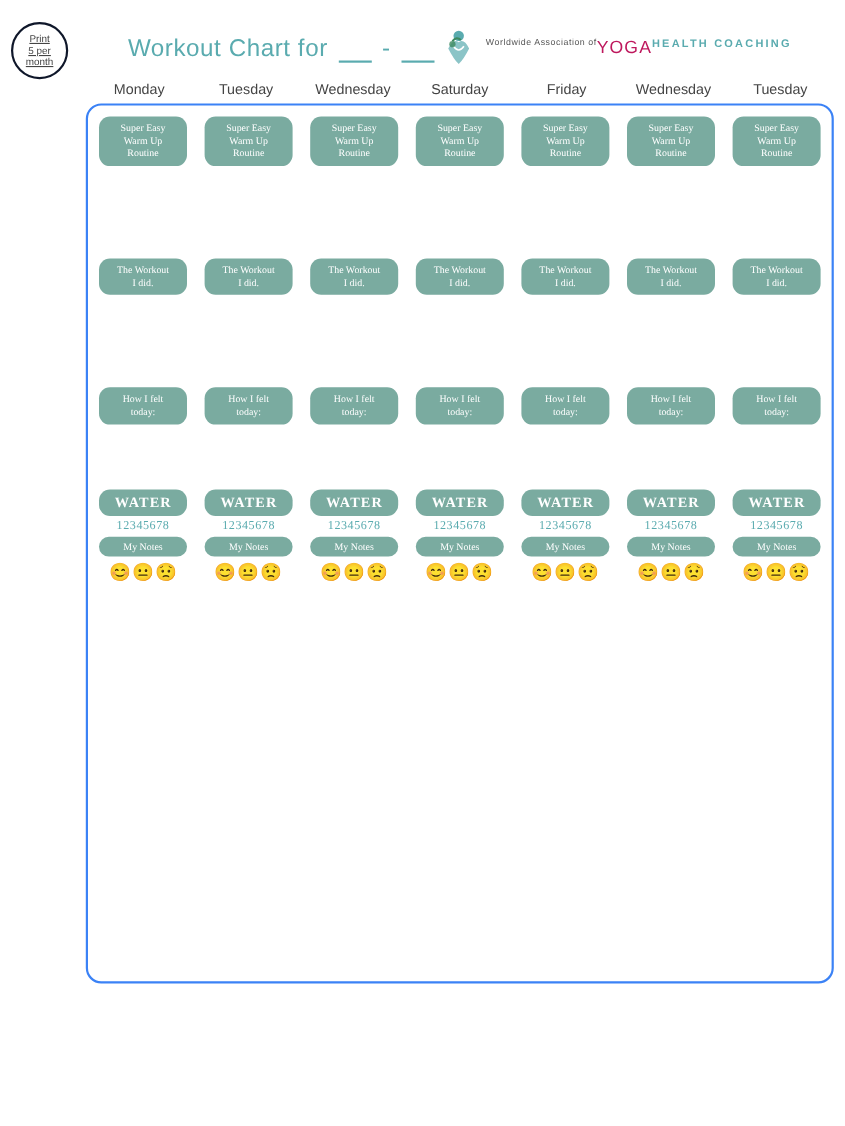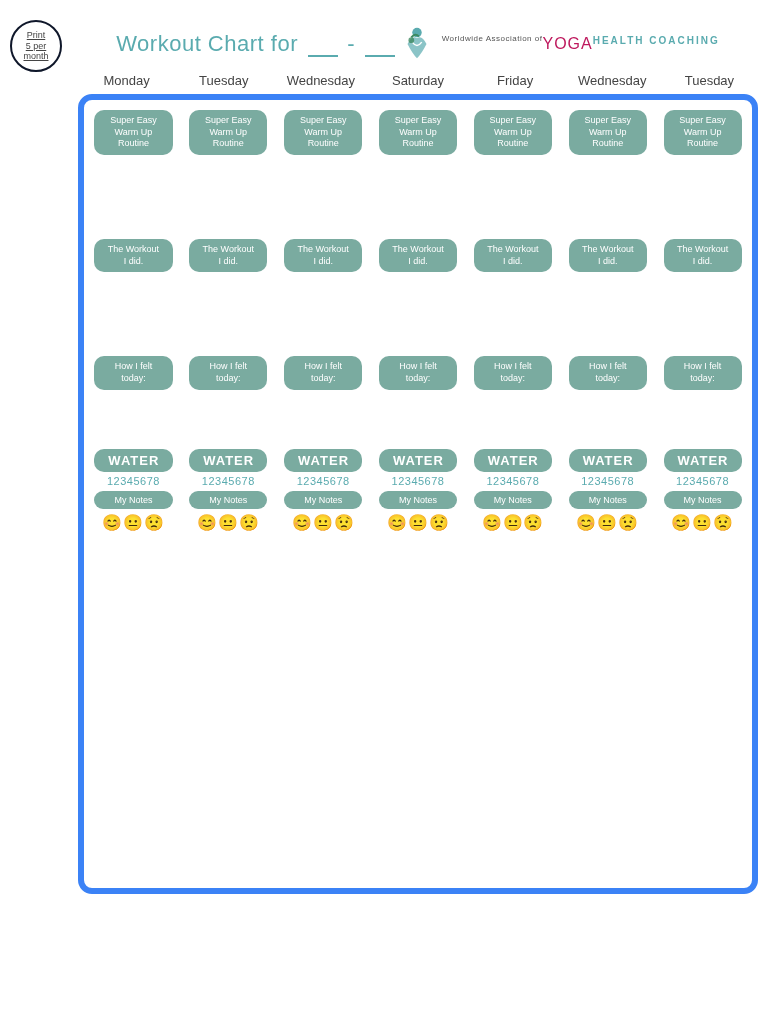--- a/index.html
+++ b/index.html
@@ -116,24 +116,25 @@
       color: #444;
       font-weight: 500;
       padding: 2px 0;
     }
 
     
     .main-grid {
       display: flex;
       margin-left: 68px;
       gap: 4px;
-      border: 6px solid #3b82f6;
+      border: 2px solid #3b82f6;
       border-radius: 14px;
       padding: 6px 4px;
       min-height: 800px;
+      font-family: Liberation Serif, serif;
     }
 
     .day-column {
       flex: 1;
       display: flex;
       flex-direction: column;
       align-items: center;
       gap: 0;
       padding: 4px 2px;
       border-radius: 10px;

